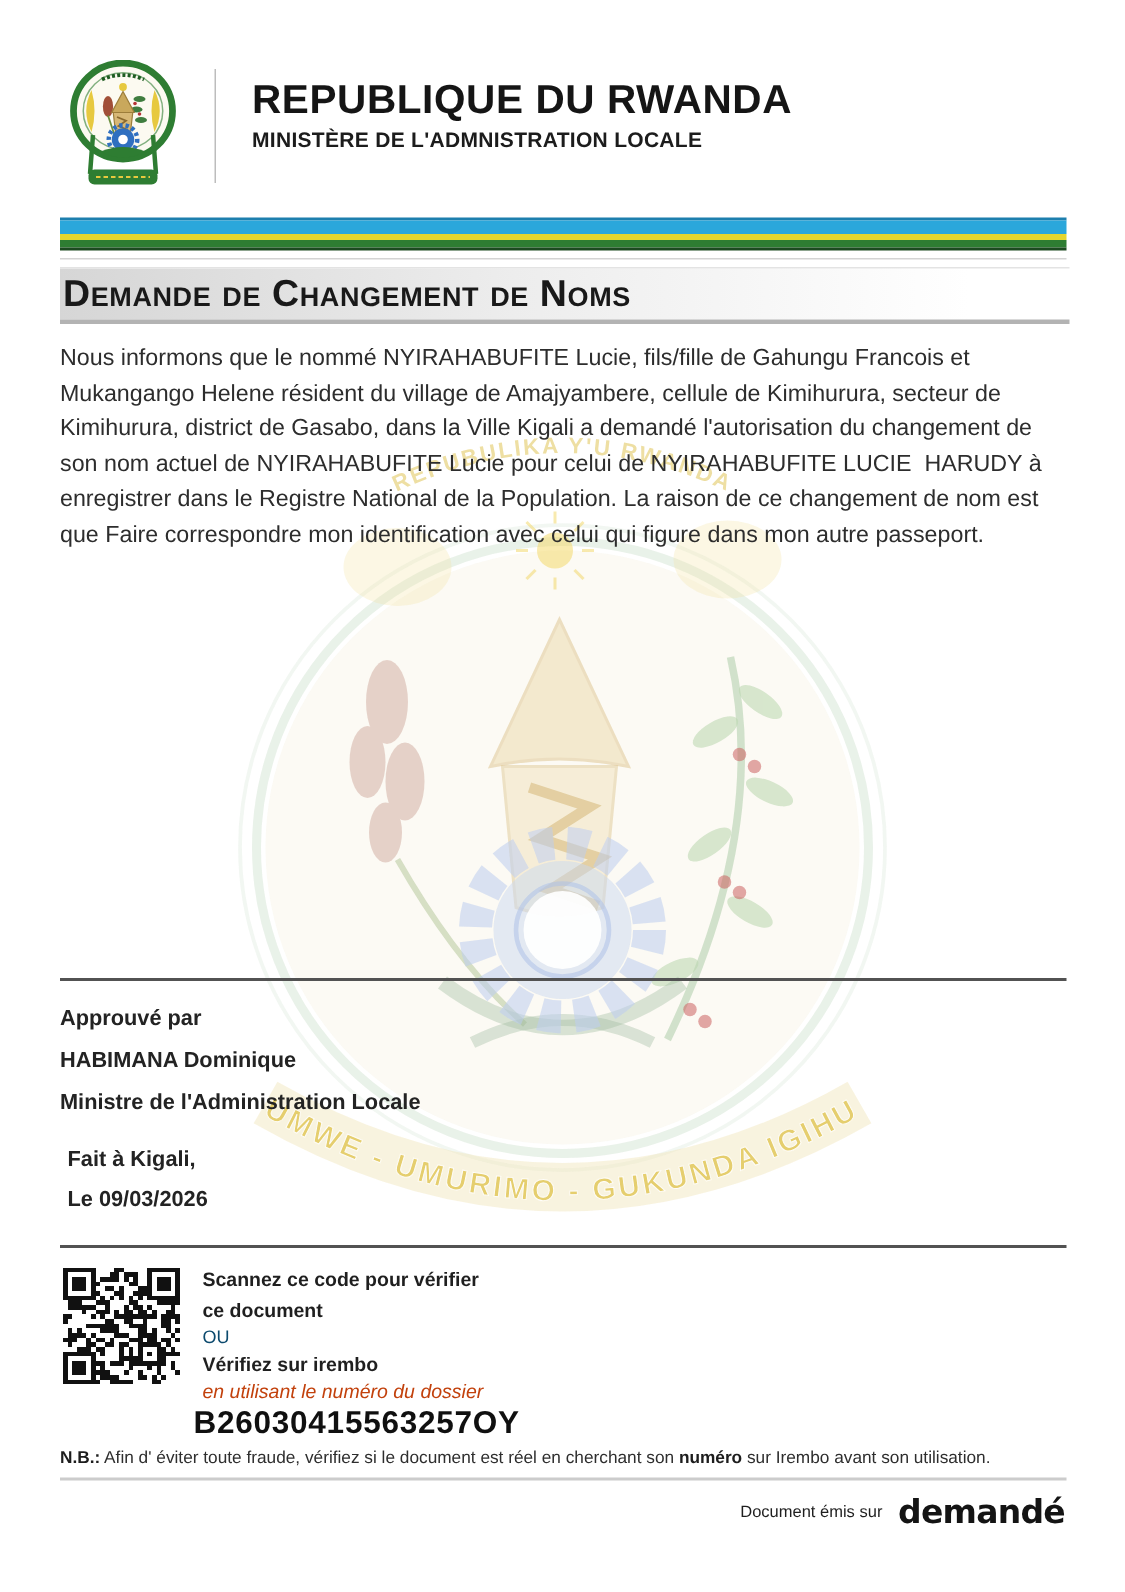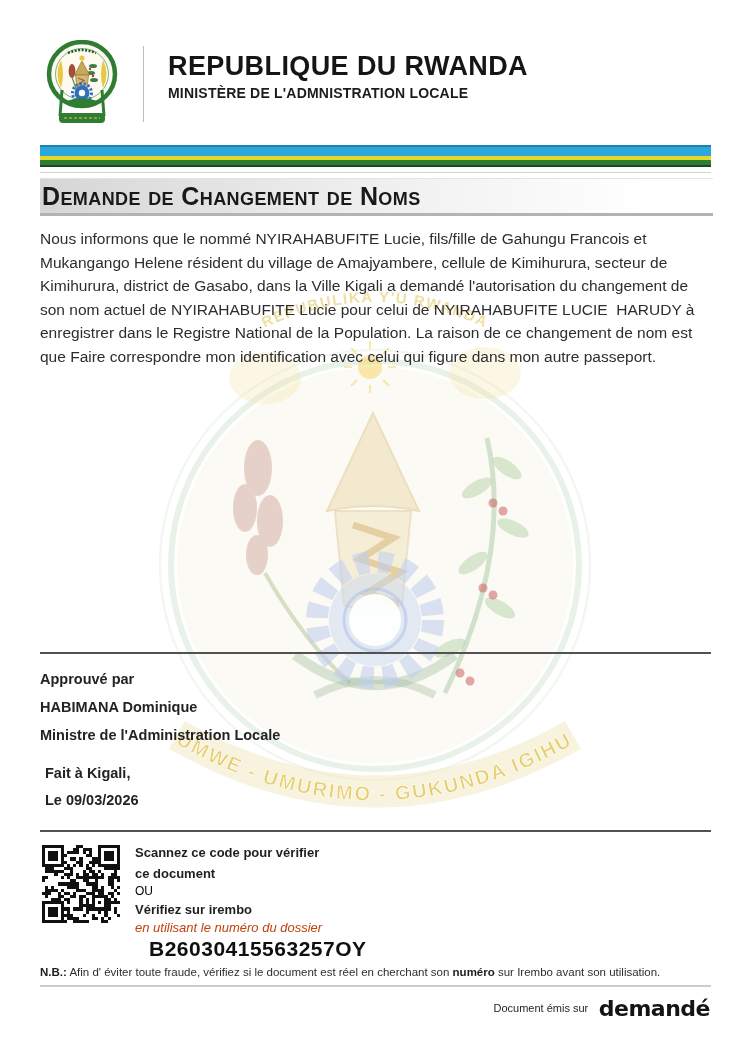--- a/index.html
+++ b/index.html
@@ -36,21 +36,21 @@
   
   .sep-dark{left:40px;width:671px;height:2px;background:#525252;}
   .sep-light{left:40px;width:671px;height:2px;background:#cccccc;}
 
   
   .appr{font-size:14.5px;color:#232323;font-weight:bold;}
   .appr.bold{font-weight:bold;}
 
   
   .v13b{font-size:13px;font-weight:bold;color:#1f1f1f;}
-  .v12{font-size:12px;color:#000000;}
+  .v12{font-size:12px;color:#0c4a6e;}
   .v13{font-size:13px;color:#c2410c;font-style:italic;}
   .dossier{font-size:21px;font-weight:600;letter-spacing:.5px;color:#101010;}
 
   .nb{left:40px;top:966px;width:671px;font-size:11.5px;color:#2e2e2e;}
   .nb b{color:#1d1d1d;}
 
   .footer{right:40px;top:996px;text-align:right;white-space:nowrap;}
   .footer .issued{font-size:11px;color:#1f1f1f;vertical-align:4px;}
   .footer .brand{font-family:"DejaVu Sans",sans-serif;font-size:22px;font-weight:bold;
      letter-spacing:-.5px;color:#141414;margin-left:6px;}
@@ -519,21 +519,21 @@
       <rect x="13" y="24" width="1" height="1" fill="#111111"></rect>
       <rect x="14" y="24" width="1" height="1" fill="#111111"></rect>
       <rect x="19" y="24" width="1" height="1" fill="#111111"></rect>
       <rect x="20" y="24" width="1" height="1" fill="#111111"></rect>
     </svg>
   <div class="abs z v13b" style="left:135px;top:845px;">Scannez ce code pour vérifier</div>
   <div class="abs z v13b" style="left:135px;top:866px;">ce document</div>
   <div class="abs z v12" style="left:135px;top:884px;">OU</div>
   <div class="abs z v13b" style="left:135px;top:902px;">Vérifiez sur irembo</div>
   <div class="abs z v13" style="left:135px;top:920px;">en utilisant le numéro du dossier</div>
-  <div class="abs z dossier" style="left:149px;top:937px;">B26030415563257OY</div>
+  <div class="abs z dossier" style="left:129px;top:937px;">B26030415563257OY</div>
 
   <div class="abs z nb"><b>N.B.:</b><span> Afin d' éviter toute fraude, vérifiez si le document est réel en cherchant son </span><b>numéro</b><span> sur Irembo avant son utilisation.</span></div>
 
   <div class="abs z sep-light" style="top:985px;"></div>
   <div class="abs z footer">
     <span class="issued">Document émis sur</span>
     <span class="brand">demandé</span>
   </div>
 
 </div>

